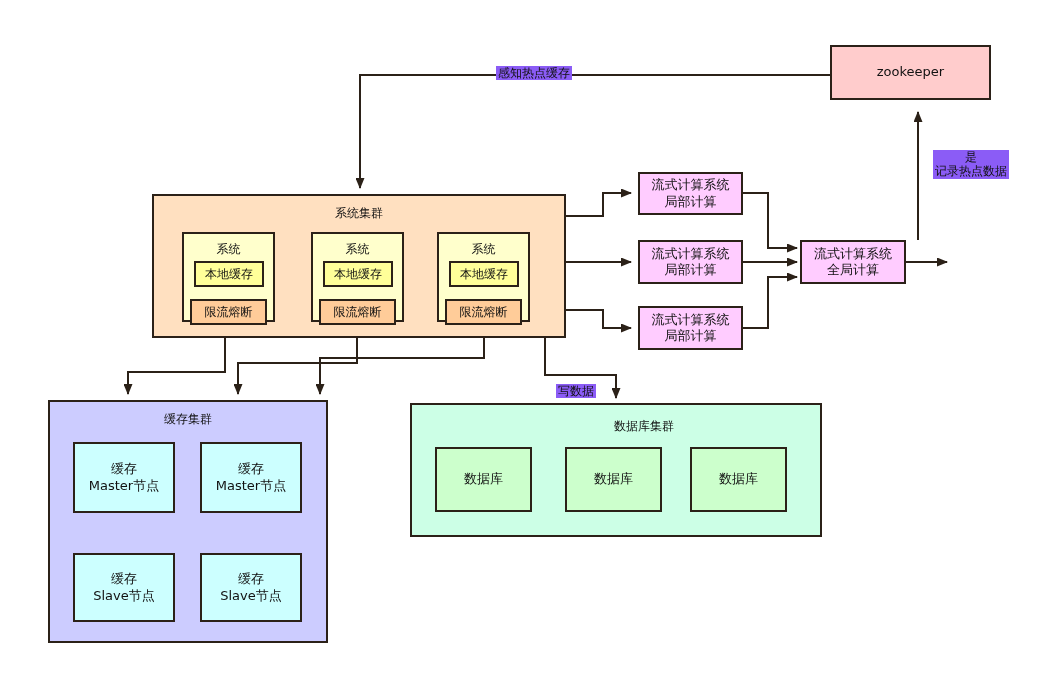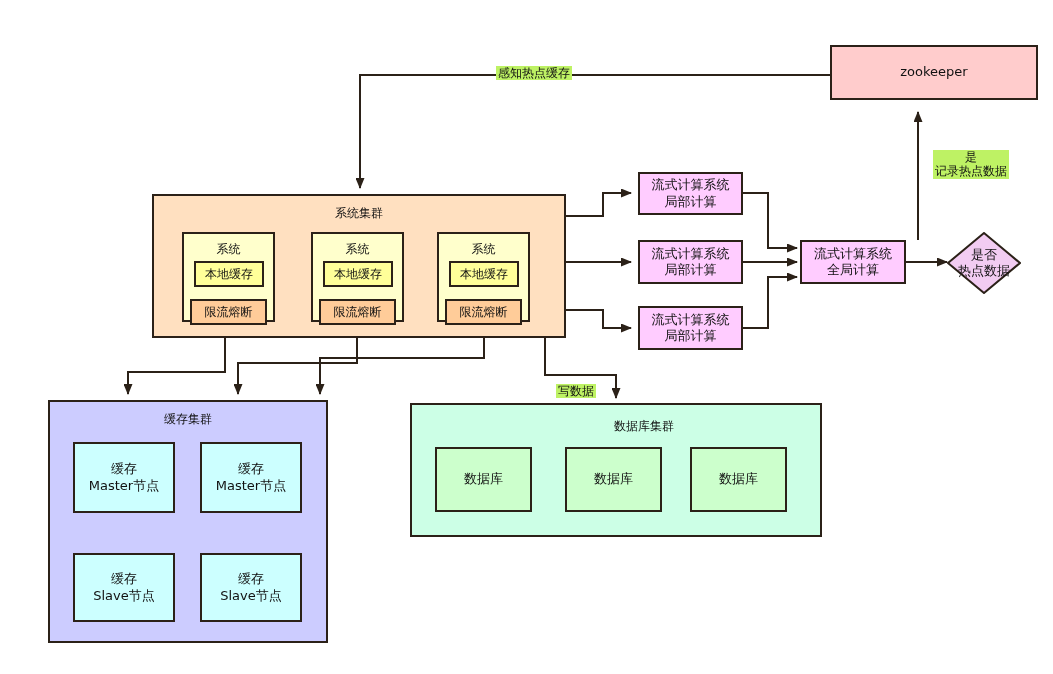--- a/index.html
+++ b/index.html
@@ -4,21 +4,21 @@
 <style>
   html,body{margin:0;padding:0;background:#ffffff;}
   body{font-family:"DejaVu Sans","Liberation Sans",sans-serif;}
   #canvas{position:relative;width:1053px;height:674px;background:#ffffff;overflow:hidden;}
   .node{position:absolute;box-sizing:border-box;border:2px solid #2b2118;
         display:flex;align-items:center;justify-content:center;text-align:center;
         font-size:13px;line-height:1.25;color:#111111;white-space:pre-line;}
   .grp-title{position:absolute;box-sizing:border-box;border:2px solid #2b2118;}
   .grp-label{position:absolute;width:100%;text-align:center;font-size:12px;color:#111111;}
   svg.edges{position:absolute;left:0;top:0;width:1053px;height:674px;pointer-events:none;}
-  .edge-label{position:absolute;font-size:12px;color:#111111;background:#bef264;
+  .edge-label{position:absolute;font-size:12px;color:#111111;background:#8b5cf6;
               padding:0 2px;text-align:center;line-height:1.2;white-space:pre-line;}
   .diamond{position:absolute;display:flex;align-items:center;justify-content:center;}
   .diamond .shape{position:absolute;left:0;top:0;width:100%;height:100%;}
   .diamond .dtext{position:relative;font-size:13px;line-height:1.2;text-align:center;
                   color:#111111;white-space:pre-line;z-index:2;}
 </style>
 </head>
 <body>
 
 <div id="canvas">
@@ -53,31 +53,24 @@
       <path name="c2" d="M357,338 L357,363 L238,363 L238,394" marker-end="url(#arrow)"></path>
       <path d="M484,338 L484,358 L320,358 L320,394" marker-end="url(#arrow)"></path>
 
       <path d="M545,338 L545,375 L616,375 L616,398" marker-end="url(#arrow)"></path>
 
       <path d="M124,513 L124,550" marker-end="url(#arrow)"></path>
       <path d="M251,513 L251,550" marker-end="url(#arrow)"></path>
     </g>
   </svg>
 
-  <div class="node" style="left:830px;top:45px;width:208px;height:55px;background:#ffcccc;">
+  <div class="node" style="left:830px;top:45px;width:161px;height:55px;background:#ffcccc;">
     <span>zookeeper</span>
   </div>
 
-  <div class="diamond" style="left:947px;top:232px;width:74px;height:62px;">
-    <svg class="shape" viewBox="0 0 74 62">
-      <polygon points="37,1 73,31 37,61 1,31" fill="#f2ccf2" stroke="#2b2118" stroke-width="2"></polygon>
-    </svg>
-    <span class="dtext">是否
-热点数据</span>
-  </div>
 
   <div class="node" style="left:638px;top:172px;width:105px;height:43px;background:#ffccff;">
     <span>流式计算系统
 局部计算</span>
   </div>
   <div class="node" style="left:638px;top:240px;width:105px;height:44px;background:#ffccff;">
     <span>流式计算系统
 局部计算</span>
   </div>
   <div class="node" style="left:638px;top:306px;width:105px;height:44px;background:#ffccff;">

